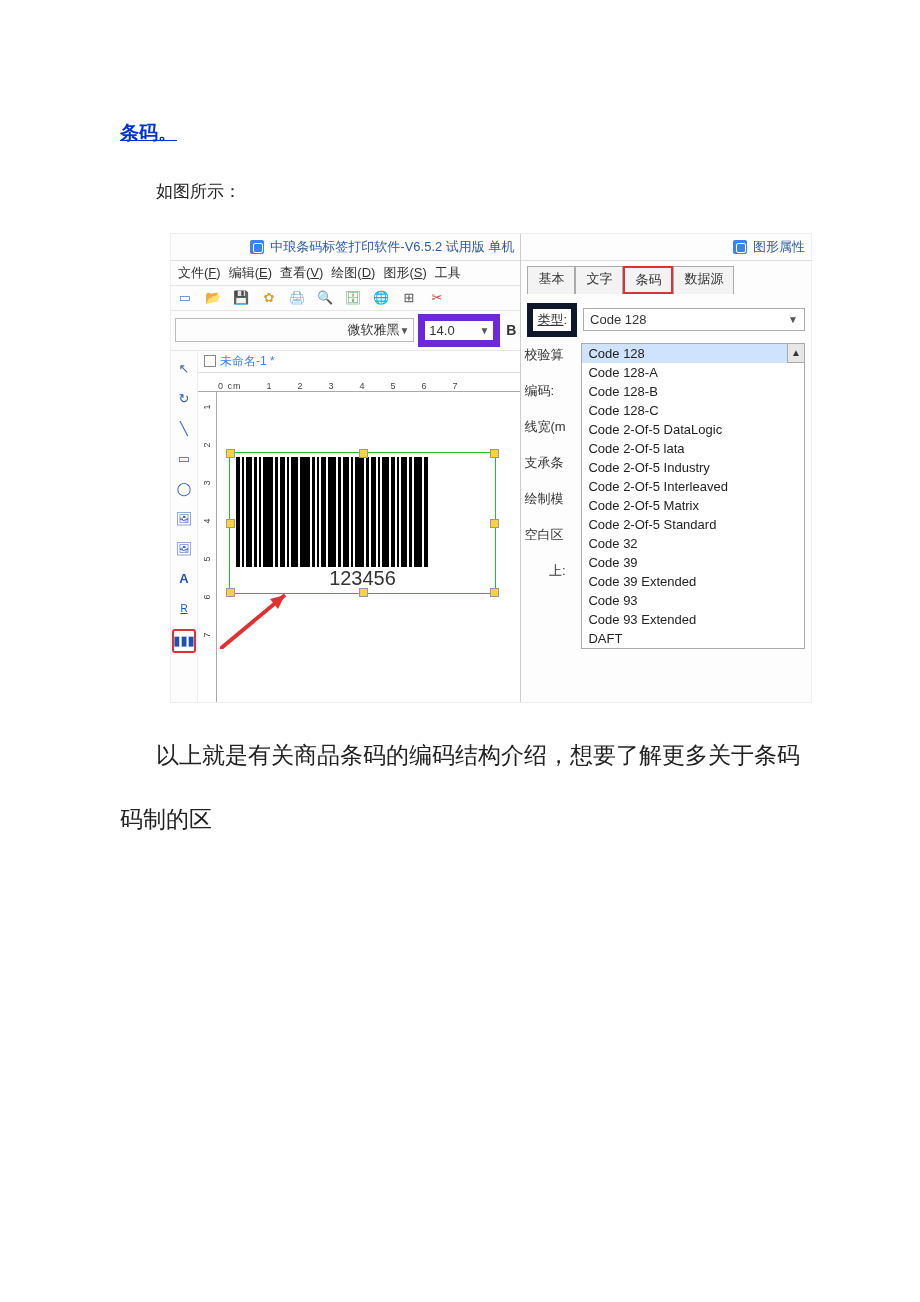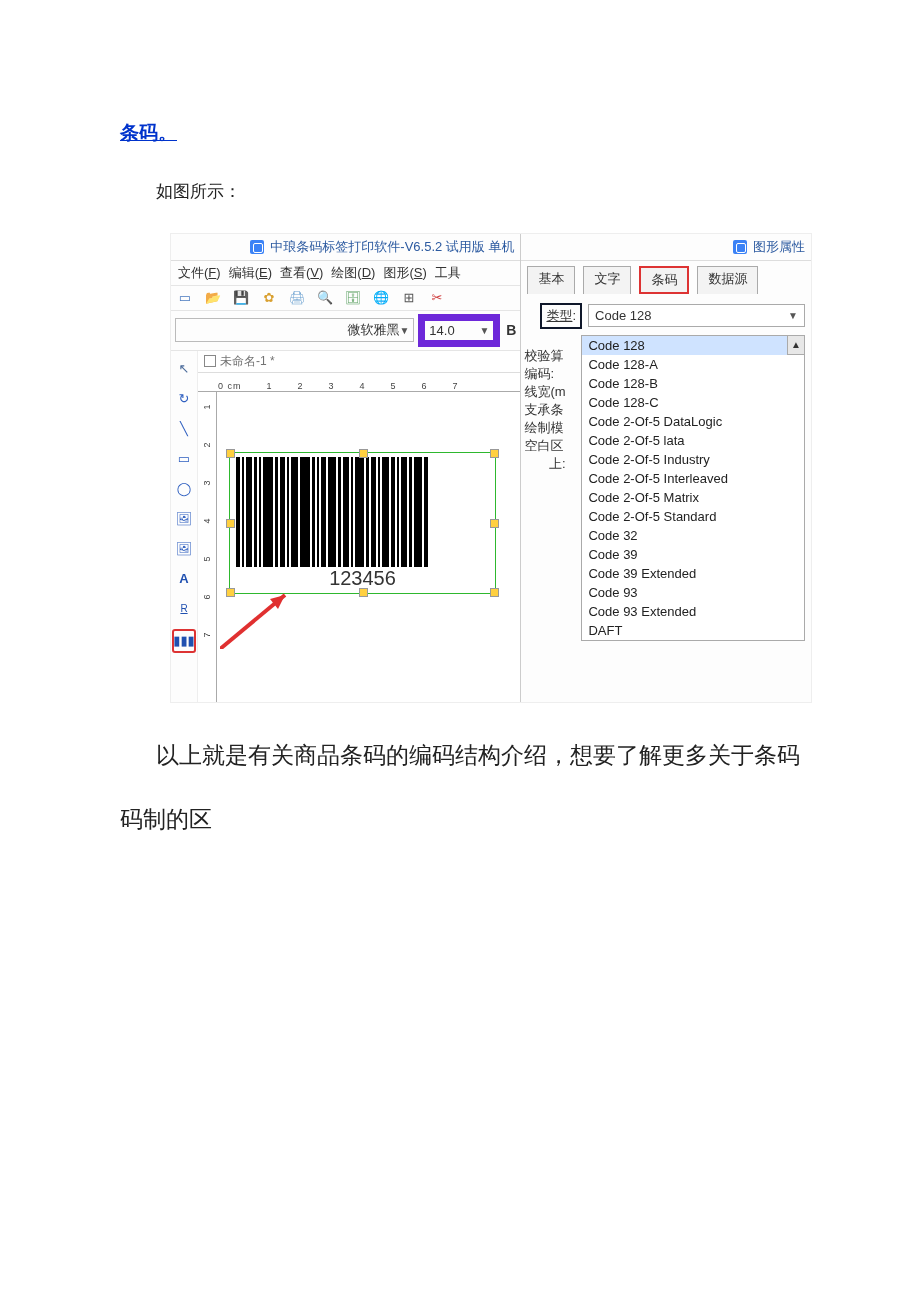--- a/index.html
+++ b/index.html
@@ -169,21 +169,21 @@
   display: flex;
   align-items: center;
   padding: 2px 6px;
   border-bottom: 1px solid #ddd;
 }
 .tab {
   display: flex;
   align-items: center;
   gap: 4px;
   font-size: 12px;
-  color: #737373;
+  color: #3b82f6;
 }
 .tab-icon {
   width: 10px;
   height: 10px;
   border: 1px solid #888;
 }
 .ruler-h {
   height: 18px;
   border-bottom: 1px solid #aaa;
   font-size: 9px;
@@ -265,21 +265,21 @@
   width: 290px;
   background: #fdfdfd;
   display: flex;
   flex-direction: column;
   font-size: 13px;
   color: #333;
   border-left: 1px solid #ccc;
 }
 .tabs-row {
   display: flex;
-  gap: 8px;
+  gap: 0;
   padding: 4px 6px 0 6px;
 }
 .ptab {
   padding: 3px 10px;
   border: 1px solid #aaa;
   border-bottom: none;
   background: #f3f3f3;
   position: relative;
   top: 1px;
   font-size: 13px;
@@ -287,23 +287,22 @@
 .ptab.hl {
   border: 2px solid #d33;
 }
 .type-row {
   display: flex;
   align-items: center;
   padding: 10px 6px 6px 6px;
   gap: 6px;
 }
 .type-label {
-  border: 2px solid #0f172a;
+  border: 6px solid #0f172a;
   padding: 2px 4px;
-  margin-left: 13px;
 }
 .type-select {
   flex: 1;
   border: 1px solid #aaa;
   background: #fff;
   padding: 3px 6px;
   display: flex;
   align-items: center;
   justify-content: space-between;
 }
@@ -327,25 +326,26 @@
   padding: 2px 6px;
   font-size: 13px;
   color: #222;
 }
 .dd-option.selected {
   background: #cfe3ff;
 }
 .left-labels {
   position: absolute;
   left: -58px;
-  top: 11px;
+  top: 2px;
   font-size: 13px;
   color: #333;
   display: flex;
   flex-direction: column;
+  gap: 18px;
 }
 .footer-text {
   font-size: 23px;
   color: #222;
   line-height: 2.8;
   margin-top: 20px;
 }
 .footer-text .indent-line {
   text-indent: 36px;
   display: block;

